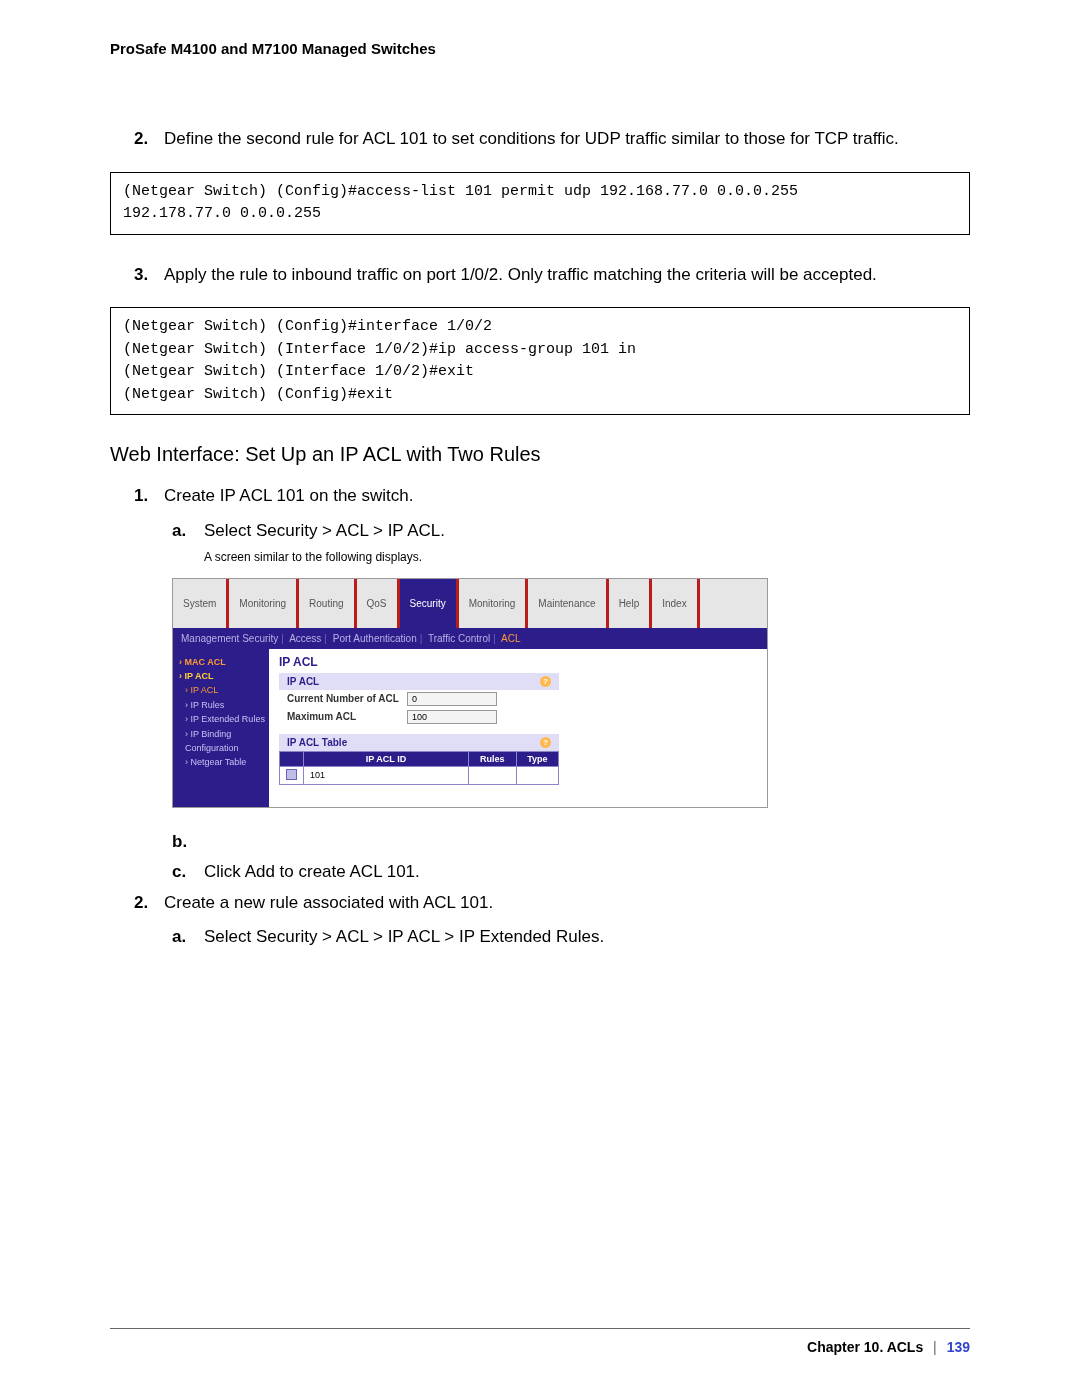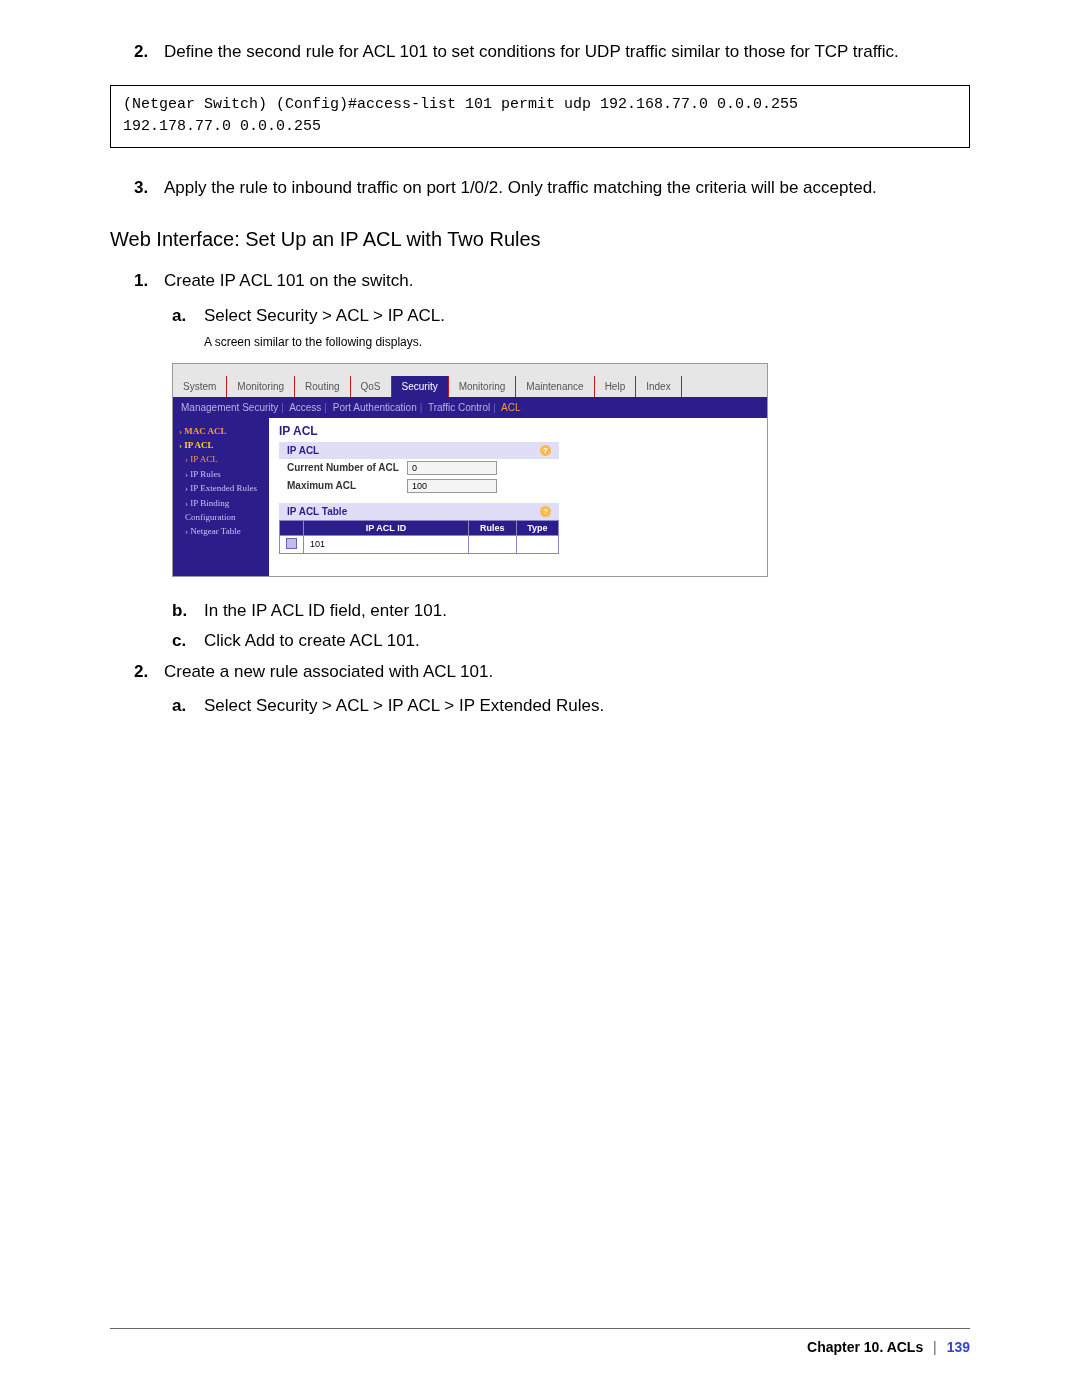--- a/index.html
+++ b/index.html
@@ -61,25 +61,24 @@
     border: 1px solid #999;
     font-size: 10px;
     font-family: Arial, sans-serif;
   }
   .tabbar {
     display: flex;
     background: #e6e6e6;
     font-size: 10px;
   }
   .tab {
-    padding: 5px 10px;
-    border-right: 1px solid #b91c1c;
+    padding: 19px 10px;
+    border-right: 3px solid #b91c1c;
     color: #555;
     cursor: pointer;
-    margin-top: 12px;
   }
   .tab.active {
     background: #2b1e8a;
     color: #fff;
     font-weight: normal;
   }
   .subtabbar {
     background: #2b1e8a;
     color: #b8b0e6;
     padding: 5px 8px;
@@ -91,21 +90,20 @@
     display: flex;
     background: #fff;
   }
   .sidebar {
     width: 96px;
     background: #2b1e8a;
     color: #fff;
     padding: 6px 4px 14px 6px;
     font-size: 9px;
     line-height: 1.6;
-    font-family: Liberation Serif, serif;
   }
   .sidebar .top-item { color: #ff9933; font-weight: bold; }
   .sidebar .top-item.active { color: #ffcf33; }
   .sidebar .sub { color: #c7c0f3; padding-left: 6px; font-weight: normal;}
   .sidebar .sub.sel { color: #ff9933; }
   .main-panel {
     flex: 1;
     background: #fff;
     padding: 6px 10px 14px 10px;
   }
@@ -196,34 +194,39 @@
   }
   .footer .chapter { font-weight: bold; }
   .footer .sep { margin: 0 6px; color: #666; }
   .footer .pagenum { color: #3344cc; font-weight: bold; }
   b { font-weight: normal; }
 </style>
 </head>
 <body>
 
 <div class="page">
+  <div class="doc-header">ProSafe M4100 and M7100 Managed Switches</div>
 
   <div class="ol-item" style="padding-left:24px;">
     <span class="num">2.</span>
     <span class="content">Define the second rule for ACL 101 to set conditions for UDP traffic similar to those for TCP traffic.</span>
   </div>
 
   <div class="code-block">(Netgear Switch) (Config)#access-list 101 permit udp 192.168.77.0 0.0.0.255 
 192.178.77.0 0.0.0.255</div>
 
   <div class="ol-item" style="padding-left:24px;">
     <span class="num">3.</span>
     <span class="content">Apply the rule to inbound traffic on port 1/0/2. Only traffic matching the criteria will be accepted.</span>
   </div>
 
+  <div class="code-block">(Netgear Switch) (Config)#interface 1/0/2
+(Netgear Switch) (Interface 1/0/2)#ip access-group 101 in
+(Netgear Switch) (Interface 1/0/2)#exit
+(Netgear Switch) (Config)#exit</div>
 
   <h2 class="section-heading">Web Interface: Set Up an IP ACL with Two Rules</h2>
 
   <div class="ol-item" style="padding-left:24px;">
     <span class="num">1.</span>
     <span class="content">Create IP ACL 101 on the switch.</span>
   </div>
 
   <div class="sub-item" style="padding-left:62px;">
     <span class="letter">a.</span>
@@ -304,23 +307,20 @@
             </tr>
           </tbody>
             </table>
         </div>
       </div>
     </div>
   </div>
 
   <div class="sub-item" style="padding-left:62px;">
     <span class="letter">b.</span>
-    <span class="content">
-      <span>In the </span><b>IP ACL ID</b><span> field, enter </span><b>101</b><span>.</span>
-    </span>
   </div>
 
   <div class="sub-item" style="padding-left:62px;">
     <span class="letter">c.</span>
     <span class="content">
       <span>Click </span><b>Add</b><span> to create ACL 101.</span>
     </span>
   </div>
 
   <div class="ol-item" style="padding-left:24px; margin-top:6px;">

